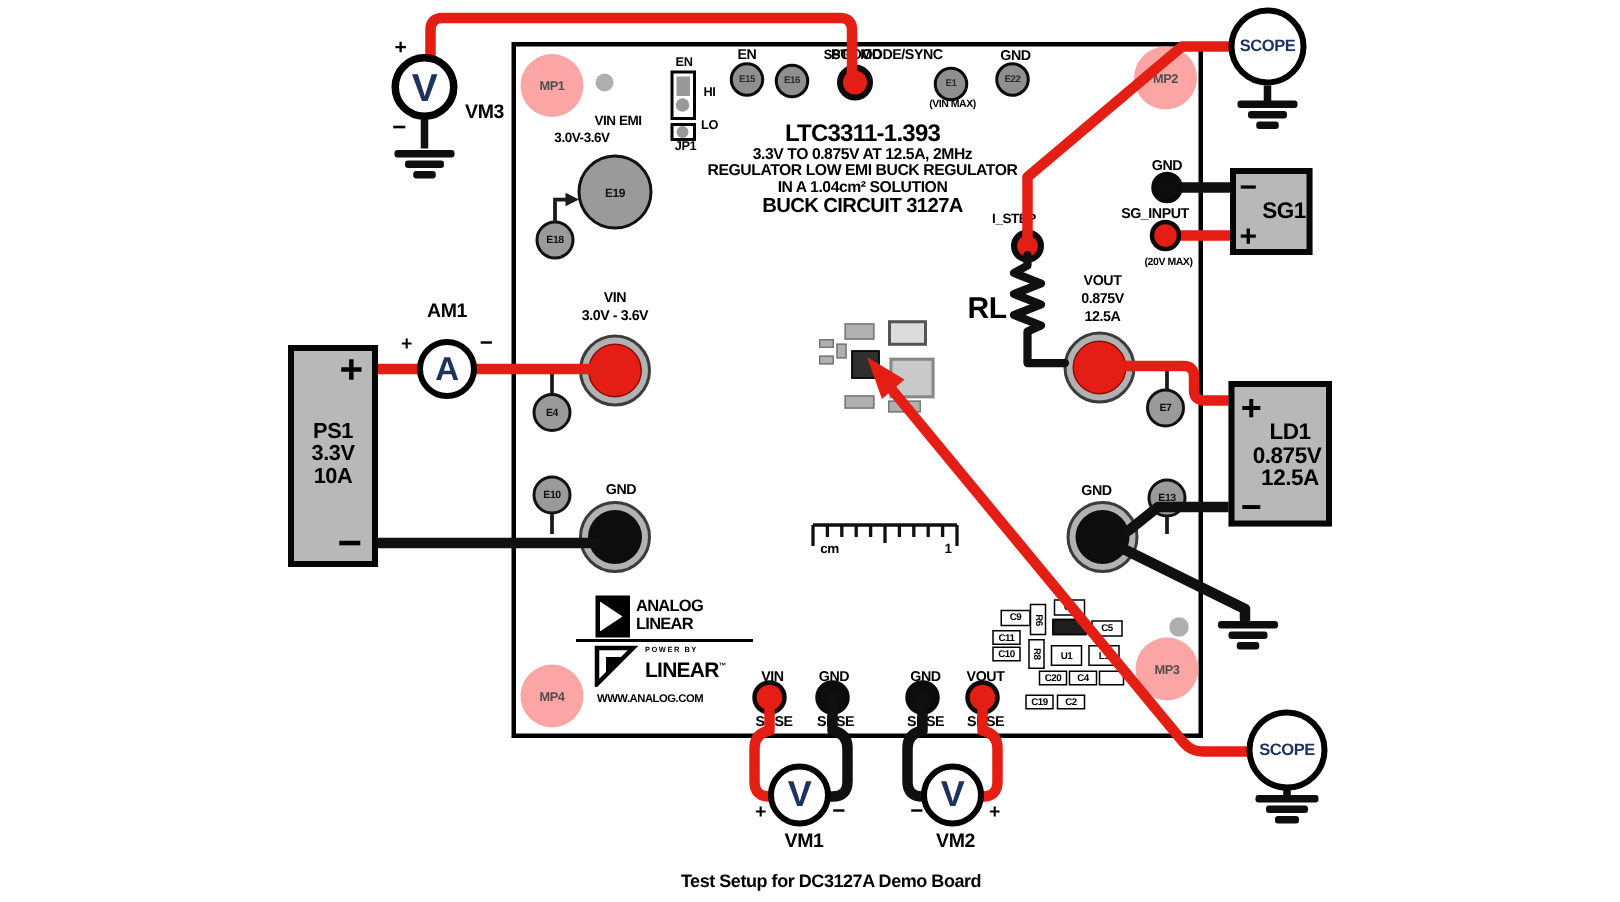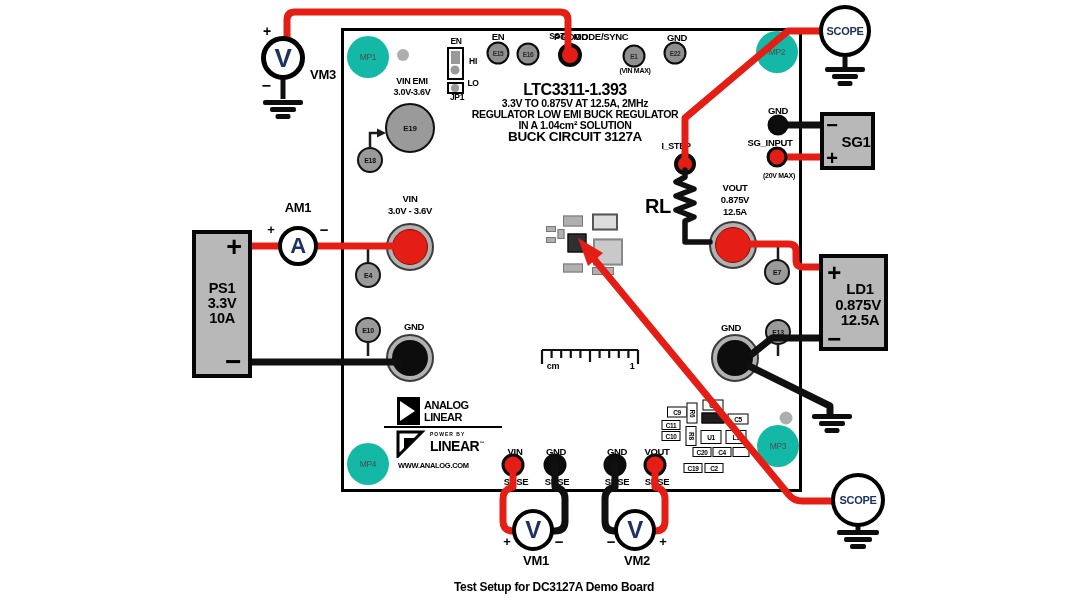--- a/index.html
+++ b/index.html
@@ -5,21 +5,21 @@
   html,body{margin:0;padding:0;background:#fff;}
   .canvas{position:relative;width:1080px;height:601px;background:#ffffff;
     font-family:"Liberation Sans",sans-serif;overflow:hidden;}
   .abs{position:absolute;box-sizing:border-box;}
   .lbl{position:absolute;transform:translate(-50%,-50%);font-weight:bold;color:#000;
     white-space:nowrap;text-align:center;letter-spacing:-0.3px;line-height:1;z-index:2;}
   .ll{transform:translate(0,-50%);text-align:left;}
   .z7{z-index:7;}
   .circ{position:absolute;border-radius:50%;transform:translate(-50%,-50%);box-sizing:border-box;
     display:flex;align-items:center;justify-content:center;}
-  .mp{background:#14b8a6;color:#4e4e4e;font-weight:normal;font-size:8.5px;z-index:2;letter-spacing:-0.3px;}
+  .mp{background:#fca5a5;color:#4e4e4e;font-weight:bold;font-size:8.5px;z-index:2;letter-spacing:-0.3px;}
   .dot{background:#aeaeae;z-index:2;}
   .turret{background:#9a9a9a;border:2px solid #111;color:#111;font-weight:bold;font-size:7px;z-index:3;letter-spacing:-0.3px;}
   .epin{background:#8f8f8f;border:2px solid #0a0a0a;color:#2c2c2c;font-weight:bold;font-size:6.5px;z-index:3;letter-spacing:-0.3px;}
   .bigring{background:#b2b2b2;border:2px solid #3c3c3c;z-index:3;}
   .innred{background:#e41e14;border:1px solid #8d0d06;z-index:3;}
   .innblk{background:#0d0d0d;z-index:3;}
   .term{z-index:4;}
   .redterm{background:#e41e14;border:4px solid #0b0b0b;}
   .blkterm{background:#0d0d0d;border:4px solid #0b0b0b;}
   .sterm{border-width:3.5px;}
@@ -87,21 +87,21 @@
   <div class="jrect" style="left:447px;top:47px;width:17px;height:33px;"></div>
   <div class="jpad" style="left:451px;top:51px;width:9px;height:13px;"></div>
   <div class="circ jpad" style="left:455px;top:70px;width:9px;height:9px;"></div>
   <div class="jrect" style="left:447px;top:82px;width:17px;height:12px;"></div>
   <div class="circ jpad" style="left:455px;top:88px;width:8px;height:8px;"></div>
   <div class="lbl" style="left:473px;top:61px;font-size:8.5px;">HI</div>
   <div class="lbl" style="left:473px;top:83px;font-size:8.5px;">LO</div>
   <div class="lbl" style="left:457px;top:97px;font-size:8.5px;">JP1</div>
 
   <div class="lbl" style="left:412px;top:81px;font-size:9px;">VIN EMI</div>
-  <div class="lbl" style="left:412px;top:92px;font-size:9px;">3.0V-3.6V</div>
+  <div class="lbl" style="left:388px;top:92px;font-size:9px;">3.0V-3.6V</div>
   <div class="circ turret" style="left:410px;top:128px;width:50px;height:50px;font-size:8px;">
       <span>E19</span>
     </div>
   <div class="circ turret" style="left:370px;top:160px;width:26px;height:26px;">
       <span>E18</span>
     </div>
 
   <div class="lbl" style="left:575px;top:90px;font-size:16px;letter-spacing:-0.5px;">LTC3311-1.393</div>
   <div class="lbl" style="left:575px;top:103px;font-size:10.5px;">3.3V TO 0.875V AT 12.5A, 2MHz</div>
   <div class="lbl" style="left:575px;top:114px;font-size:10.5px;">REGULATOR LOW EMI BUCK REGULATOR</div>

